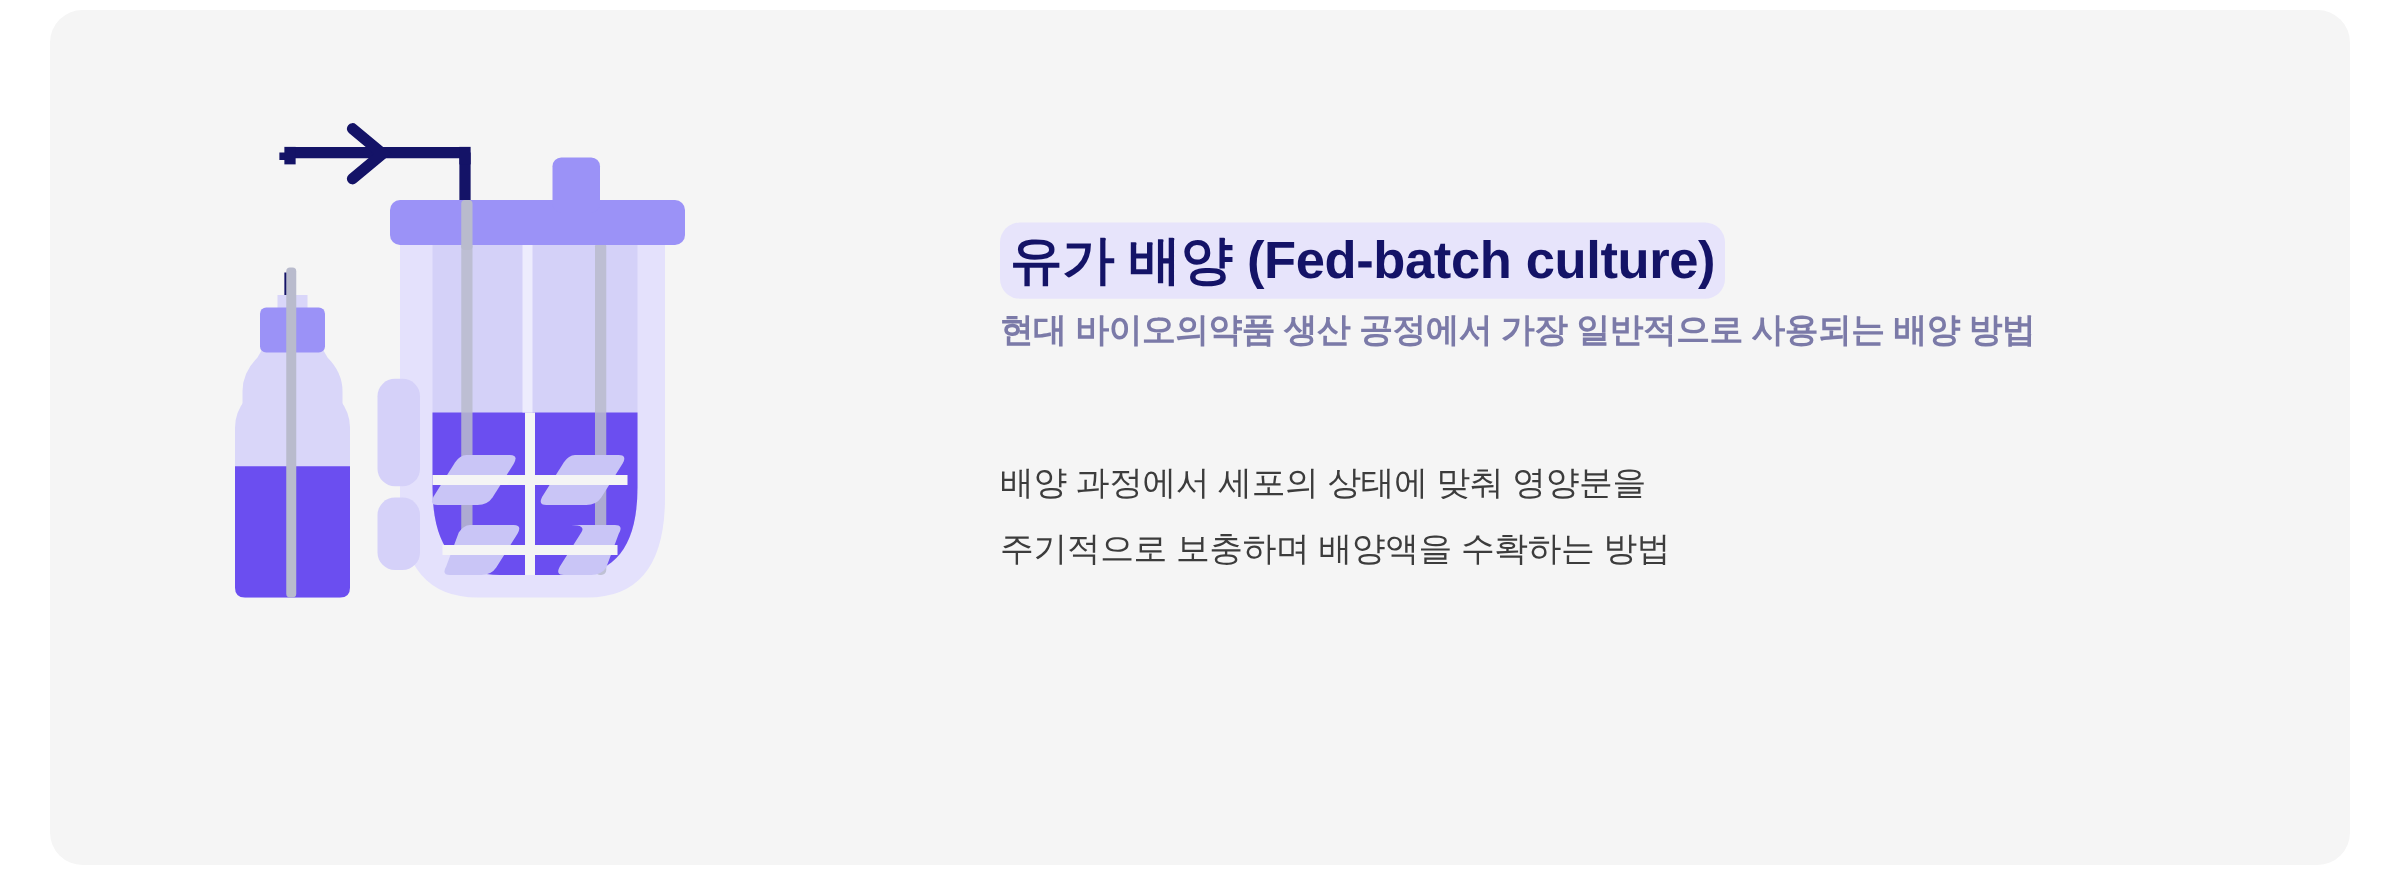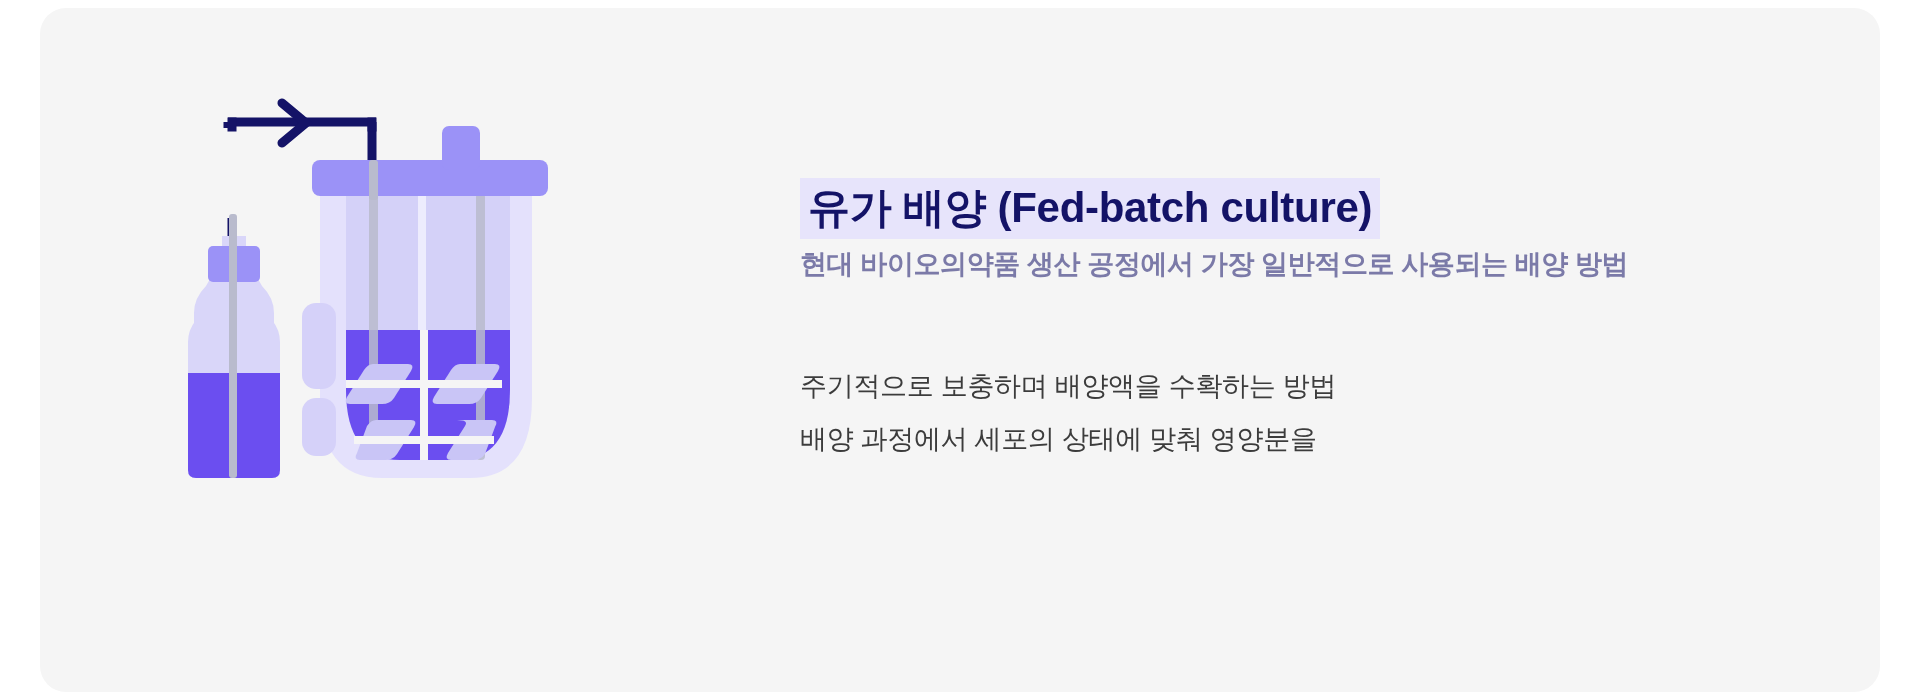--- a/index.html
+++ b/index.html
@@ -45,20 +45,21 @@
   .title {
     display: inline-block;
     font-size: 42px;
     font-weight: bold;
     color: #141367;
     background: #e7e4fb;
     padding: 6px 8px 8px 8px;
     line-height: 1.12;
     letter-spacing: -0.3px;
     white-space: nowrap;
+    border-radius: 16px;
   }
   .subtitle {
     margin-top: 8px;
     font-size: 27px;
     font-weight: bold;
     color: #7b7aa8;
     letter-spacing: -0.4px;
     line-height: 1.3;
     white-space: nowrap;
   }
@@ -178,18 +179,18 @@
       </g>
     </svg>
   </div>
 
   <div class="textblock">
     <div class="title-wrap">
       <span class="title">유가 배양 (Fed-batch culture)</span>
     </div>
     <div class="subtitle">현대 바이오의약품 생산 공정에서 가장 일반적으로 사용되는 배양 방법</div>
     <div class="body-copy">
+      <div class="body-line">배양 과정에서 세포의 상태에 맞춰 영양분을</div>
       <div class="body-line">주기적으로 보충하며 배양액을 수확하는 방법</div>
-      <div class="body-line">배양 과정에서 세포의 상태에 맞춰 영양분을</div>
     </div>
   </div>
 
 </div>
 
 </body></html>

